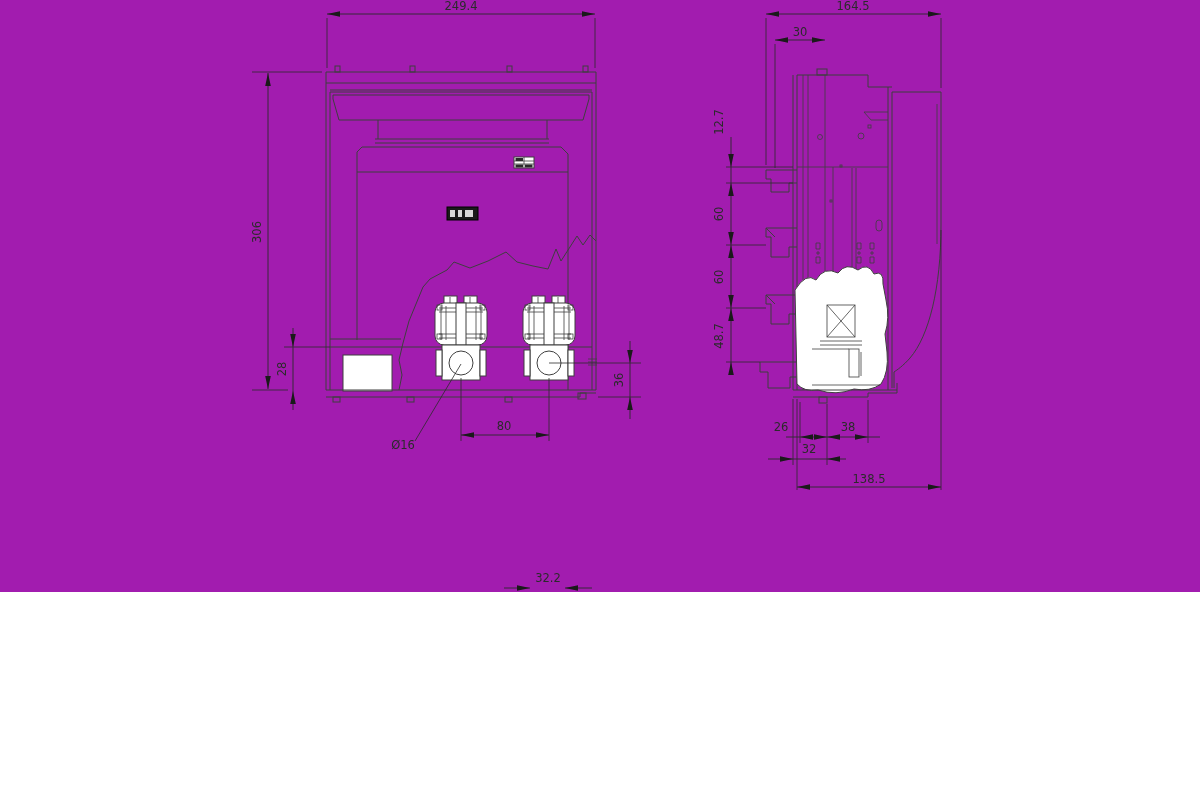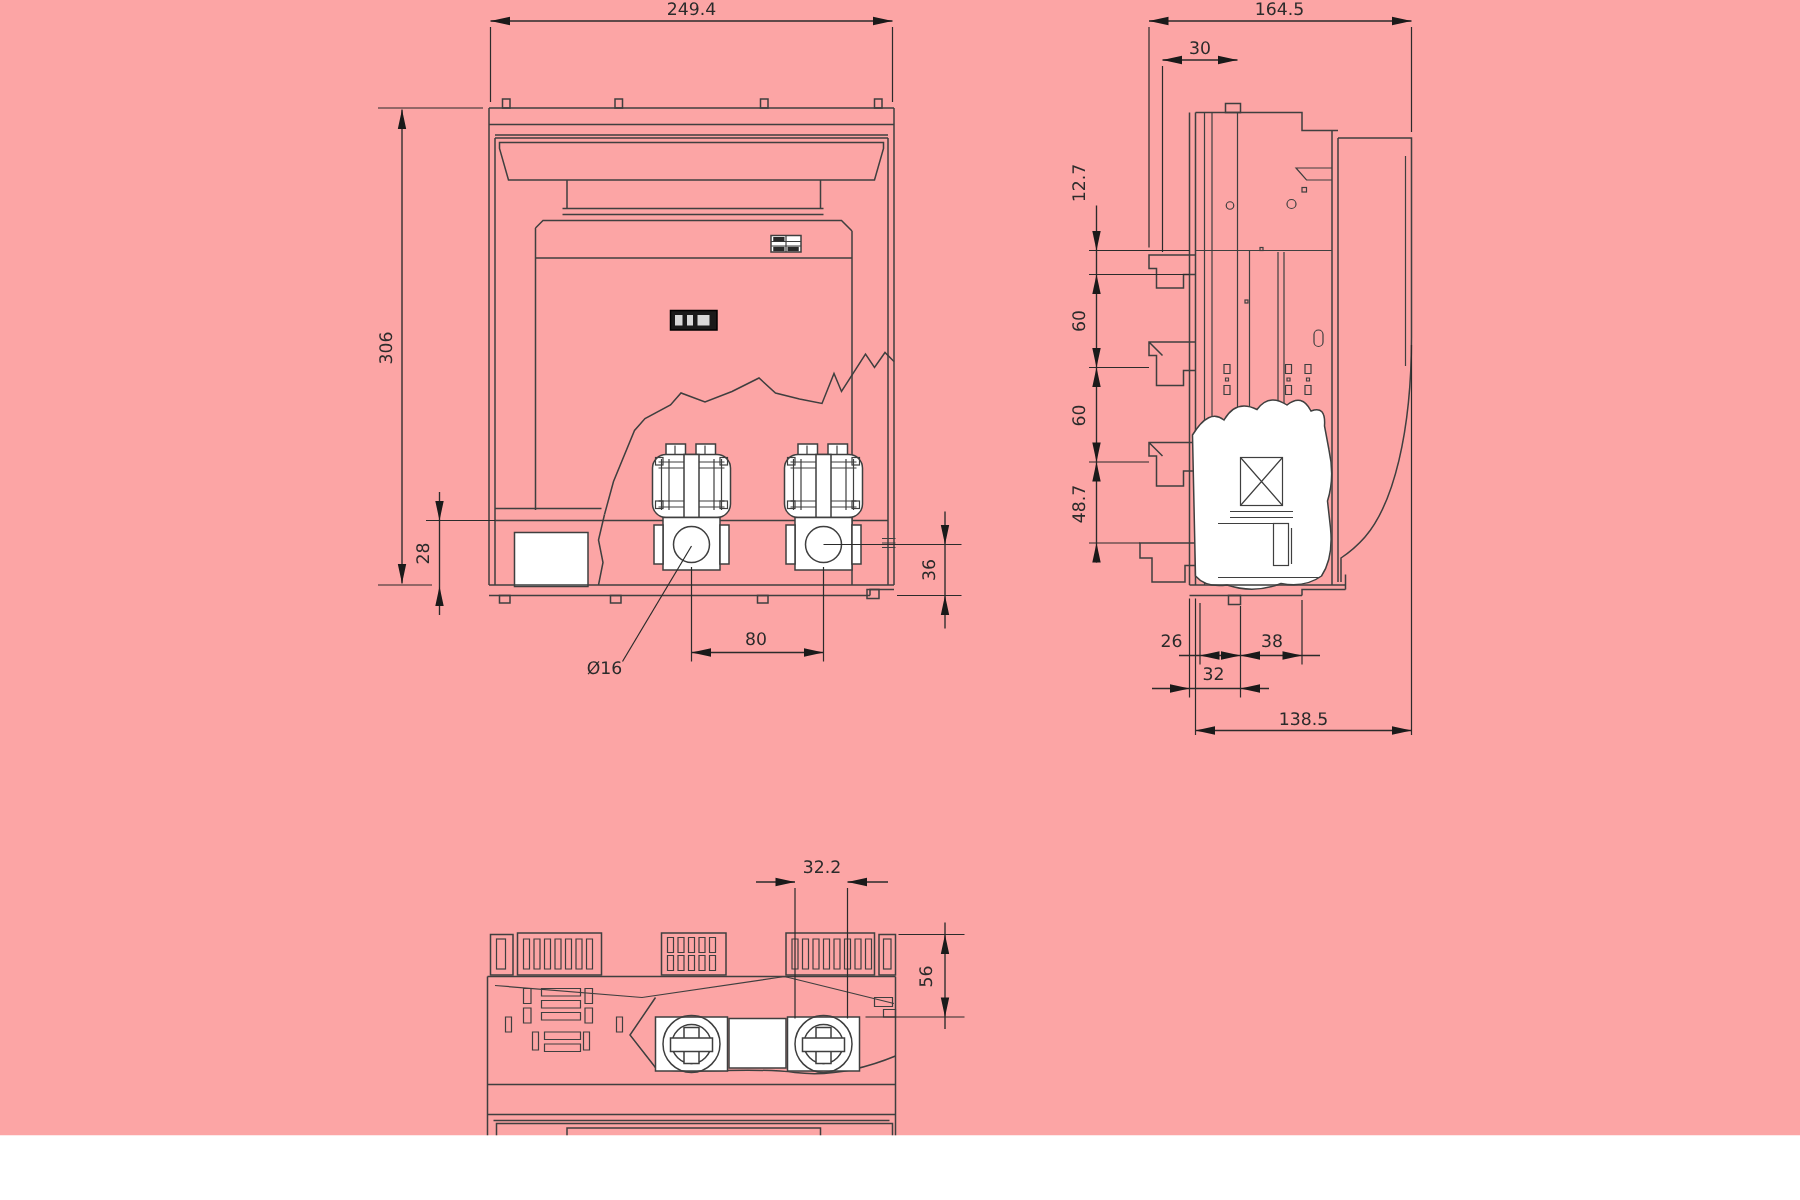--- a/index.html
+++ b/index.html
@@ -1,16 +1,16 @@
 <!DOCTYPE html>
 <html><head>
 <meta charset="utf-8">
 <style>
   html,body{margin:0;padding:0;background:#ffffff;}
-  .sheet{position:relative;width:1200px;height:757px;background:#fca5a5;overflow:hidden;}
+  .sheet{position:relative;width:1200px;height:592px;background:#a21caf;overflow:hidden;}
   svg{display:block;}
   .geo{stroke:#3f3f3f;stroke-width:1;fill:none;}
   .geo2{stroke:#3f3f3f;stroke-width:0.8;fill:none;}
   .fillw{stroke:#3f3f3f;stroke-width:1;fill:#ffffff;}
   .dimline{stroke:#2b2b2b;stroke-width:0.9;fill:none;}
   .extline{stroke:#2b2b2b;stroke-width:0.8;fill:none;}
   .arr{fill:#1a1a1a;stroke:none;}
   .dimtext{font-family:"DejaVu Sans", sans-serif;font-size:11.5px;fill:#2b2b2b;}
   .dark{fill:#1a1a1a;stroke:#000;}
   .lite{fill:#d8d8d8;stroke:none;}

